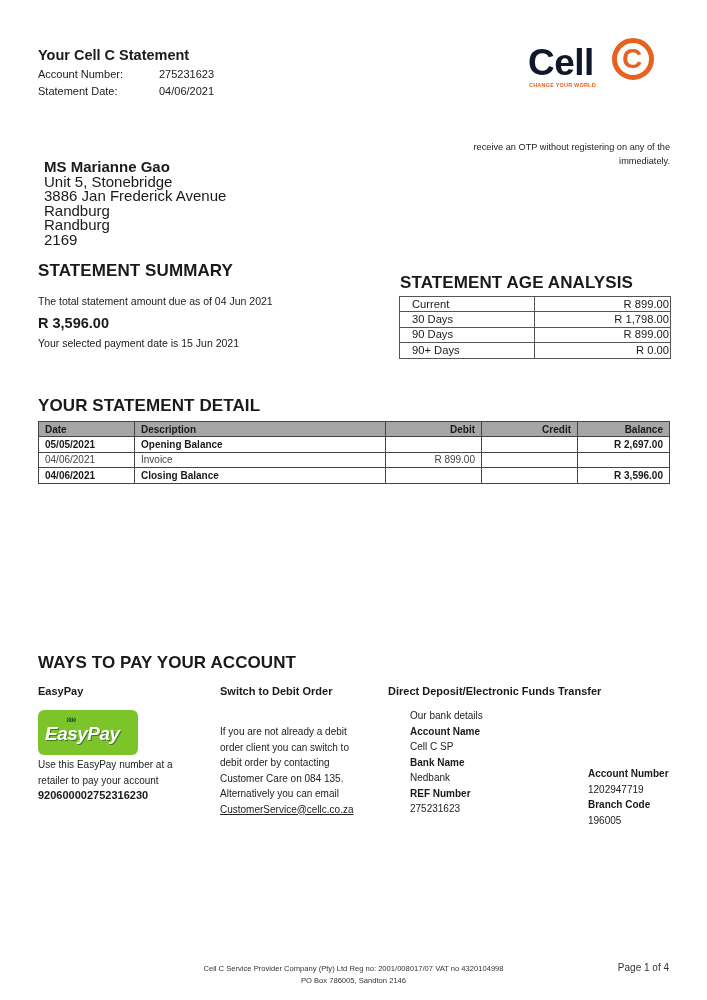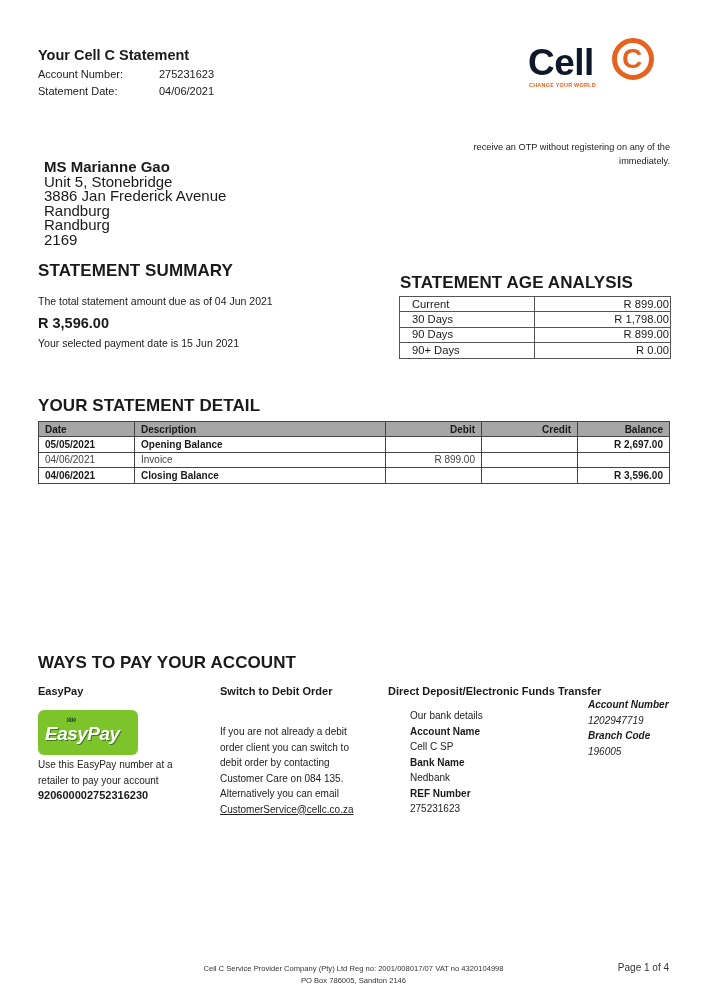--- a/index.html
+++ b/index.html
@@ -162,21 +162,21 @@
 <div class="abs col-h" style="left:388px; top:685px;">Direct Deposit/Electronic Funds Transfer</div>
 <div class="abs small" style="left:410px; top:708px;">
   <div>Our bank details</div>
   <div class="bank-lbl">Account Name</div>
   <div>Cell C SP</div>
   <div class="bank-lbl">Bank Name</div>
   <div>Nedbank</div>
   <div class="bank-lbl">REF Number</div>
   <div>275231623</div>
 </div>
-<div class="abs small" style="left:588px; top:697px;font-style:italic;">
+<div class="abs small" style="left:588px; top:766px;">
   <div class="bank-lbl">Account Number</div>
   <div>1202947719</div>
   <div class="bank-lbl">Branch Code</div>
   <div>196005</div>
 </div>
 
 <div class="abs footer">
   <div>Cell C Service Provider Company (Pty) Ltd Reg no: 2001/008017/07 VAT no 4320104998</div>
   <div>PO Box 786005, Sandton 2146</div>
 </div>

